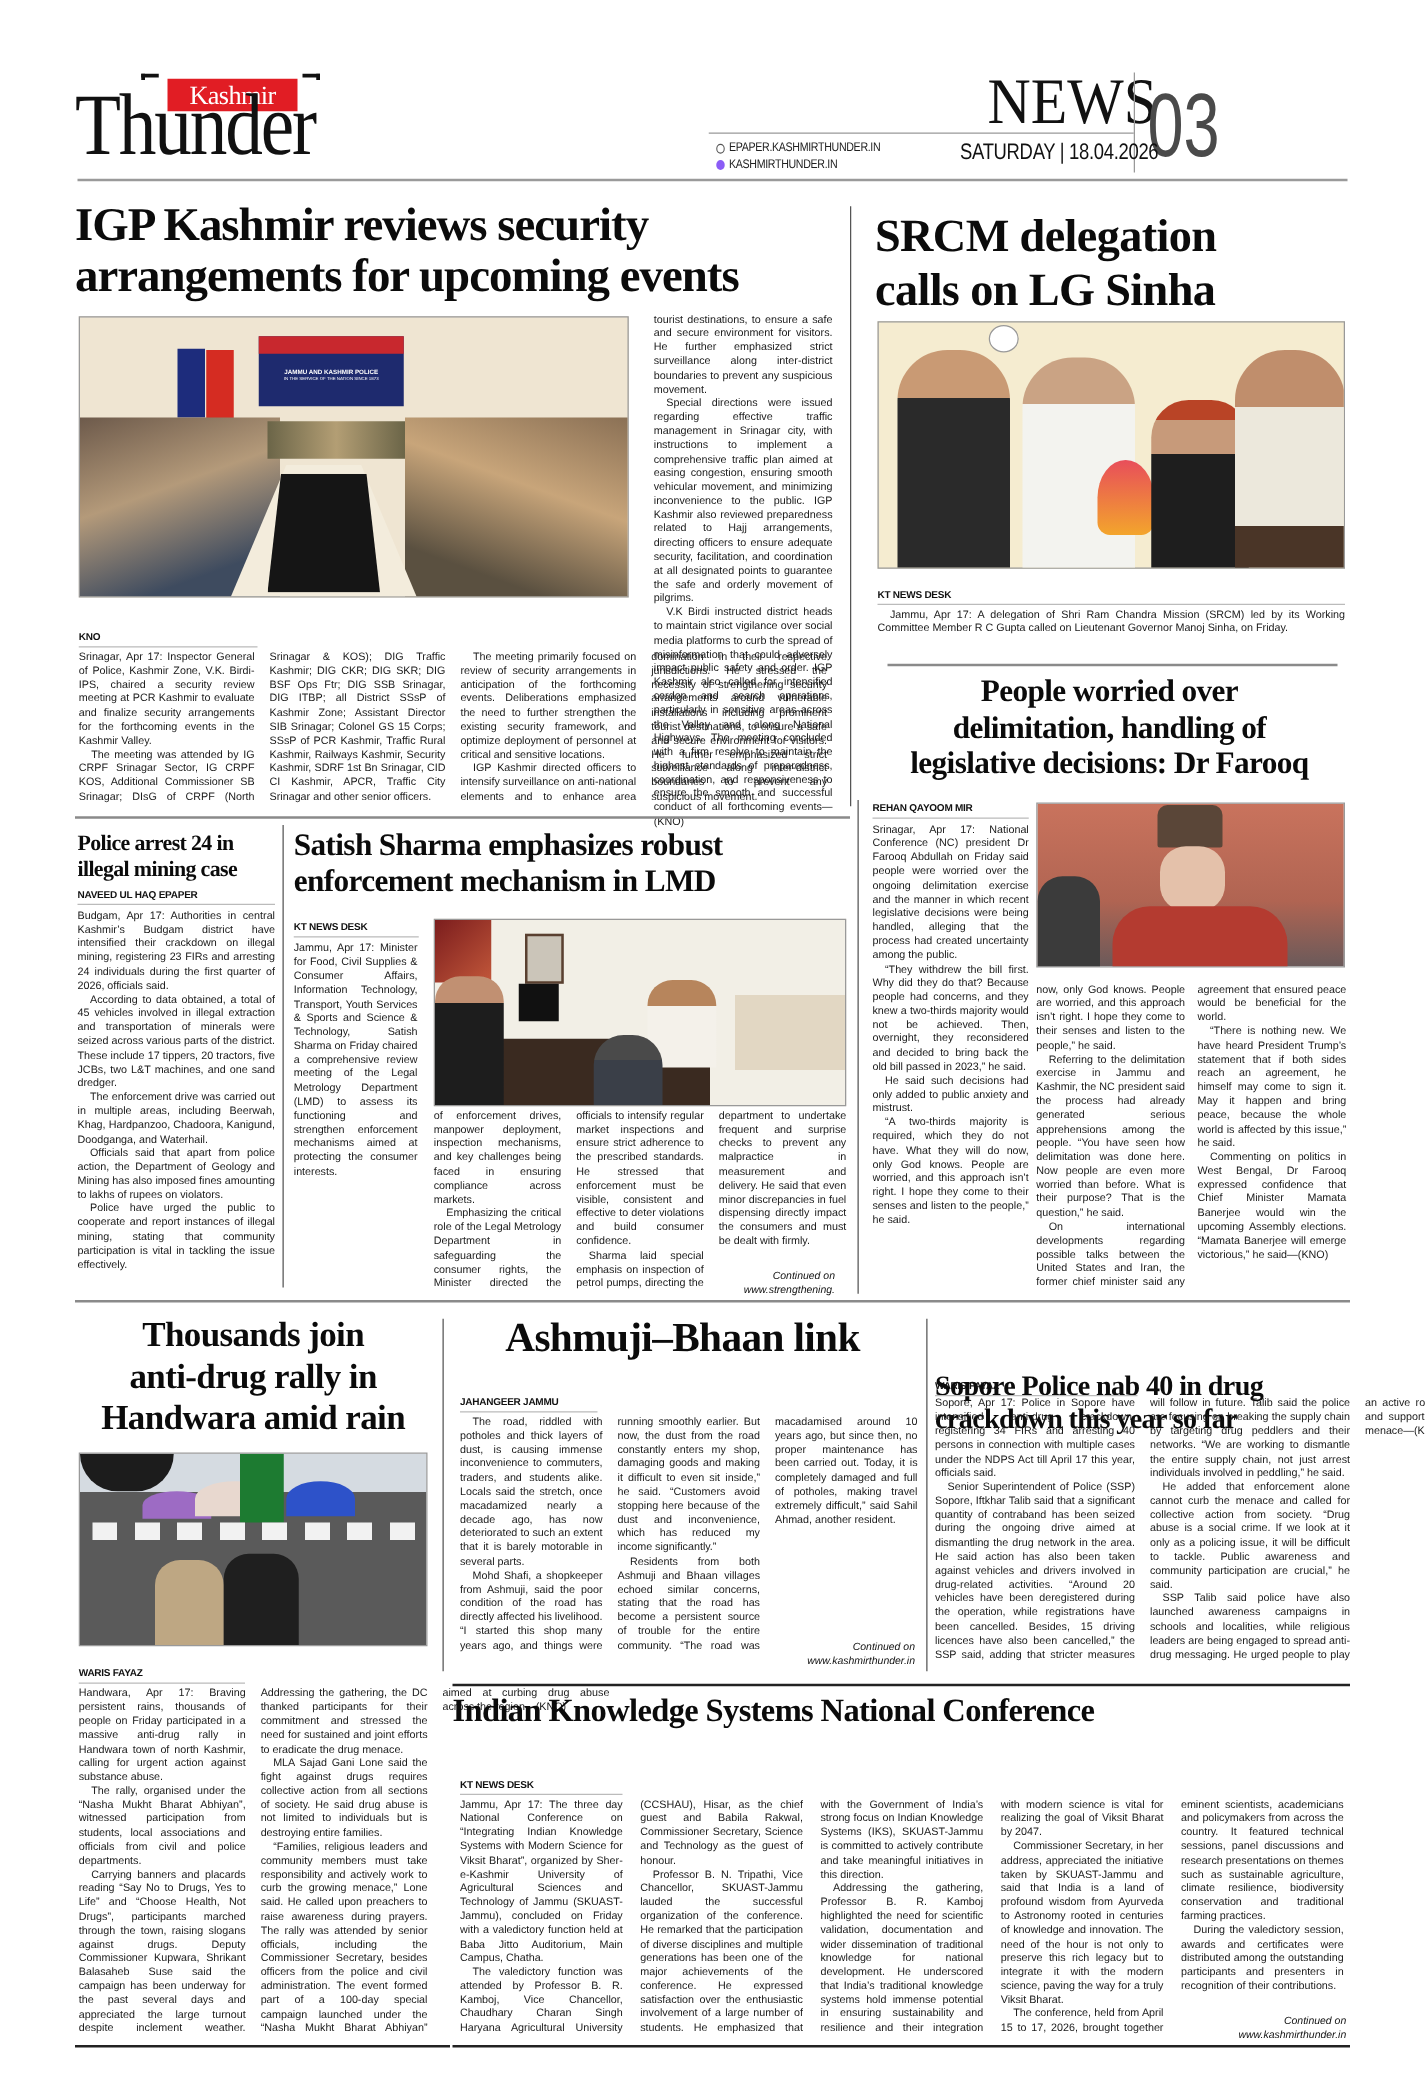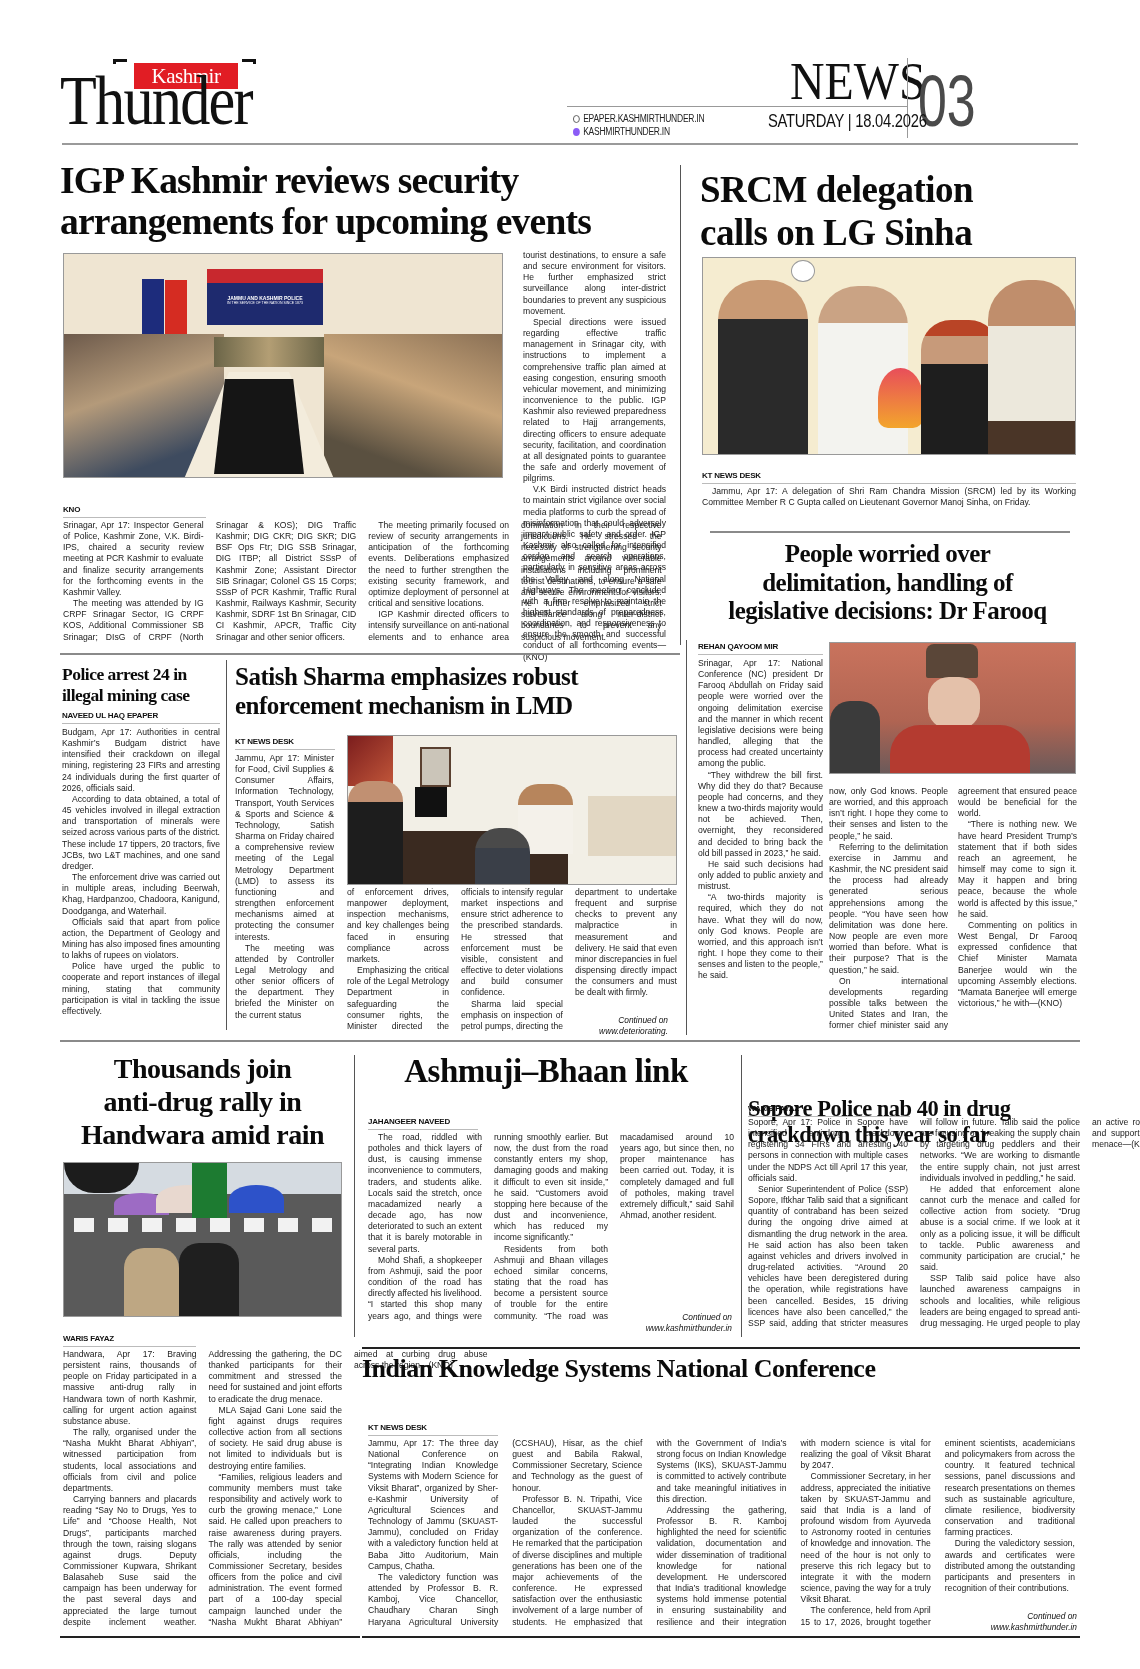--- a/index.html
+++ b/index.html
@@ -167,21 +167,21 @@
     <p class="first">Srinagar, Apr 17: National Conference (NC) president Dr Farooq Abdullah on Friday said people were worried over the ongoing delimitation exercise and the manner in which recent legislative decisions were being handled, alleging that the process had created uncertainty among the public.</p>
     <p>“They withdrew the bill first. Why did they do that? Because people had concerns, and they knew a two-thirds majority would not be achieved. Then, overnight, they reconsidered and decided to bring back the old bill passed in 2023,” he said.</p>
     <p>He said such decisions had only added to public anxiety and mistrust.</p>
     <p>“A two-thirds majority is required, which they do not have. What they will do now, only God knows. People are worried, and this approach isn’t right. I hope they come to their senses and listen to the people,” he said.</p>
   </div>
   <div class="body-text cols abs" style="left:829px;top:786px;width:248px;height:250px;column-count:2;column-gap:10px;">
     <p class="first">now, only God knows. People are worried, and this approach isn’t right. I hope they come to their senses and listen to the people,” he said.</p>
     <p>Referring to the delimitation exercise in Jammu and Kashmir, the NC president said the process had already generated serious apprehensions among the people. “You have seen how delimitation was done here. Now people are even more worried than before. What is their purpose? That is the question,” he said.</p>
     <p>On international developments regarding possible talks between the United States and Iran, the former chief minister said any agreement that ensured peace would be beneficial for the world.</p>
     <p>“There is nothing new. We have heard President Trump’s statement that if both sides reach an agreement, he himself may come to sign it. May it happen and bring peace, because the whole world is affected by this issue,” he said.</p>
-    <p>Commenting on politics in West Bengal, Dr Farooq expressed confidence that Chief Minister Mamata Banerjee would win the upcoming Assembly elections. “Mamata Banerjee will emerge victorious,” he with—(KNO)</p>
+    <p>Commenting on politics in West Bengal, Dr Farooq expressed confidence that Chief Minister Mamata Banerjee would win the upcoming Assembly elections. “Mamata Banerjee will emerge victorious,” he said—(KNO)</p>
   </div>
 </div>
 
 <div class="rule-h" style="left:60px;top:653px;width:620px;height:2px;background:#8a8a8a;"></div>
 <div>
   <div class="headline abs" style="left:62px;top:664px;width:160px;font-size:17.5px;line-height:21px;">Police arrest 24 in illegal mining case</div>
   <div class="byline abs" style="left:62px;top:711px;width:158px;">NAVEED UL HAQ EPAPER</div>
   <div class="body-text abs" style="left:62px;top:727px;width:158px;">
     <p class="first">Budgam, Apr 17: Authorities in central Kashmir’s Budgam district have intensified their crackdown on illegal mining, registering 23 FIRs and arresting 24 individuals during the first quarter of 2026, officials said.</p>
     <p>According to data obtained, a total of 45 vehicles involved in illegal extraction and transportation of minerals were seized across various parts of the district. These include 17 tippers, 20 tractors, five JCBs, two L&amp;T machines, and one sand dredger.</p>
@@ -193,40 +193,39 @@
 <div class="rule-v" style="left:226px;top:660px;height:370px;"></div>
 
 <div>
   <div class="headline abs" style="left:235px;top:662px;width:440px;font-size:25px;line-height:29px;">
     <div>Satish Sharma emphasizes robust</div>
     <div>enforcement mechanism in LMD</div>
   </div>
   <div class="byline abs" style="left:235px;top:737px;width:100px;">KT NEWS DESK</div>
   <div class="body-text abs" style="left:235px;top:753px;width:99px;">
     <p class="first">Jammu, Apr 17: Minister for Food, Civil Supplies &amp; Consumer Affairs, Information Technology, Transport, Youth Services &amp; Sports and Science &amp; Technology, Satish Sharma on Friday chaired a comprehensive review meeting of the Legal Metrology Department (LMD) to assess its functioning and strengthen enforcement mechanisms aimed at protecting the consumer interests.</p>
-    <p>The meeting was attended by Controller Legal Metrology and other senior officers of the department. They briefed the Minister on the current status</p>
   </div>
   <div class="photo" style="left:347px;top:735px;width:330px;height:150px;background:#f2efe6;">
     <div class="shape" style="left:72px;top:11px;width:31px;height:40px;background:#cbc5b9;border:2px solid #5a4030;"></div>
     <div class="shape" style="left:0;top:0;width:45px;height:50px;background:linear-gradient(135deg,#7b1d1d,#c2573a);"></div>
     <div class="shape" style="left:30px;top:95px;width:190px;height:55px;background:#3a2a20;"></div>
     <div class="shape" style="left:0;top:45px;width:55px;height:105px;background:linear-gradient(180deg,#c19072 0 20%,#1d1d1d 20% 100%);border-radius:20px 20px 0 0;"></div>
     <div class="shape" style="left:170px;top:48px;width:55px;height:70px;background:linear-gradient(180deg,#b7855c 0 30%,#f4f1ea 30% 100%);border-radius:20px 20px 0 0;"></div>
     <div class="shape" style="left:127px;top:92px;width:55px;height:58px;background:linear-gradient(180deg,#4a4a4a 0 35%,#3a3f48 35% 100%);border-radius:24px 24px 0 0;"></div>
     <div class="shape" style="left:240px;top:60px;width:90px;height:60px;background:#e2d7c3;"></div>
     <div class="shape" style="left:67px;top:51px;width:32px;height:30px;background:#111;"></div>
   </div>
   <div class="body-text cols abs" style="left:347px;top:887px;width:330px;height:150px;column-count:3;column-gap:12px;">
     <p class="first">of enforcement drives, manpower deployment, inspection mechanisms, and key challenges being faced in ensuring compliance across markets.</p>
     <p>Emphasizing the critical role of the Legal Metrology Department in safeguarding the consumer rights, the Minister directed the officials to intensify regular market inspections and ensure strict adherence to the prescribed standards. He stressed that enforcement must be visible, consistent and effective to deter violations and build consumer confidence.</p>
     <p>Sharma laid special emphasis on inspection of petrol pumps, directing the department to undertake frequent and surprise checks to prevent any malpractice in measurement and delivery. He said that even minor discrepancies in fuel dispensing directly impact the consumers and must be dealt with firmly.</p>
   </div>
   <div class="continued abs" style="left:570px;top:1015px;width:98px;">
     <div>Continued on</div>
-    <div>www.deteriorating.</div>
+    <div>www.strengthening.</div>
   </div>
 </div>
 <div class="rule-v" style="left:686px;top:640px;height:395px;"></div>
 
 <div class="rule-h" style="left:60px;top:1040px;width:1020px;height:2px;background:#8a8a8a;"></div>
 
 <div>
   <div class="headline abs" style="left:60px;top:1052px;width:285px;font-size:28px;line-height:33px;text-align:center;">
     <div>Thousands join</div>
     <div>anti-drug rally in</div>
@@ -250,21 +249,21 @@
     <p>MLA Sajad Gani Lone said the fight against drugs requires collective action from all sections of society. He said drug abuse is not limited to individuals but is destroying entire families.</p>
     <p>“Families, religious leaders and community members must take responsibility and actively work to curb the growing menace,” Lone said. He called upon preachers to raise awareness during prayers. The rally was attended by senior officials, including the Commissioner Secretary, besides officers from the police and civil administration. The event formed part of a 100-day special campaign launched under the “Nasha Mukht Bharat Abhiyan” aimed at curbing drug abuse across the region—(KNO)</p>
   </div>
 </div>
 <div class="rule-v" style="left:354px;top:1055px;height:282px;"></div>
 
 <div>
   <div class="headline abs" style="left:362px;top:1052px;width:368px;font-size:33px;line-height:39px;text-align:center;">
     <div>Ashmuji–Bhaan link</div>
   </div>
-  <div class="byline abs" style="left:368px;top:1117px;width:110px;">JAHANGEER NAVEED</div>
+  <div class="byline abs" style="left:368px;top:1117px;width:110px;">JAHANGEER JAMMU</div>
   <div class="body-text cols abs" style="left:368px;top:1132px;width:366px;height:200px;column-count:3;column-gap:12px;">
     <p>The road, riddled with potholes and thick layers of dust, is causing immense inconvenience to commuters, traders, and students alike. Locals said the stretch, once macadamized nearly a decade ago, has now deteriorated to such an extent that it is barely motorable in several parts.</p>
     <p>Mohd Shafi, a shopkeeper from Ashmuji, said the poor condition of the road has directly affected his livelihood. “I started this shop many years ago, and things were running smoothly earlier. But now, the dust from the road constantly enters my shop, damaging goods and making it difficult to even sit inside,” he said. “Customers avoid stopping here because of the dust and inconvenience, which has reduced my income significantly.”</p>
     <p>Residents from both Ashmuji and Bhaan villages echoed similar concerns, stating that the road has become a persistent source of trouble for the entire community. “The road was macadamised around 10 years ago, but since then, no proper maintenance has been carried out. Today, it is completely damaged and full of potholes, making travel extremely difficult,” said Sahil Ahmad, another resident.</p>
   </div>
   <div class="continued abs" style="left:625px;top:1312px;width:107px;">
     <div>Continued on</div>
     <div>www.kashmirthunder.in</div>
   </div>
 </div>

